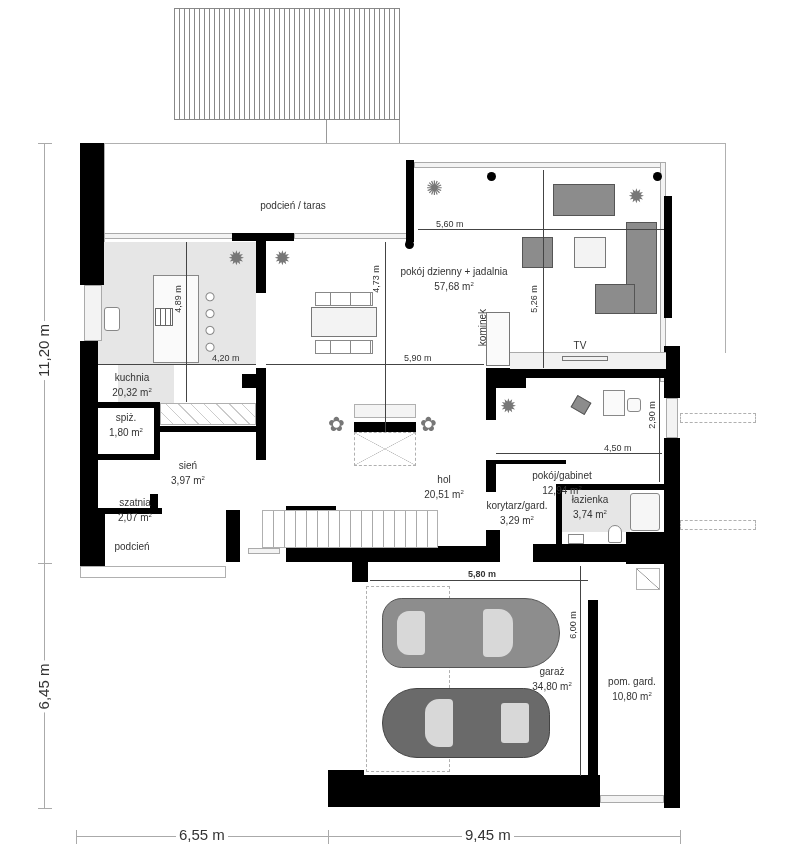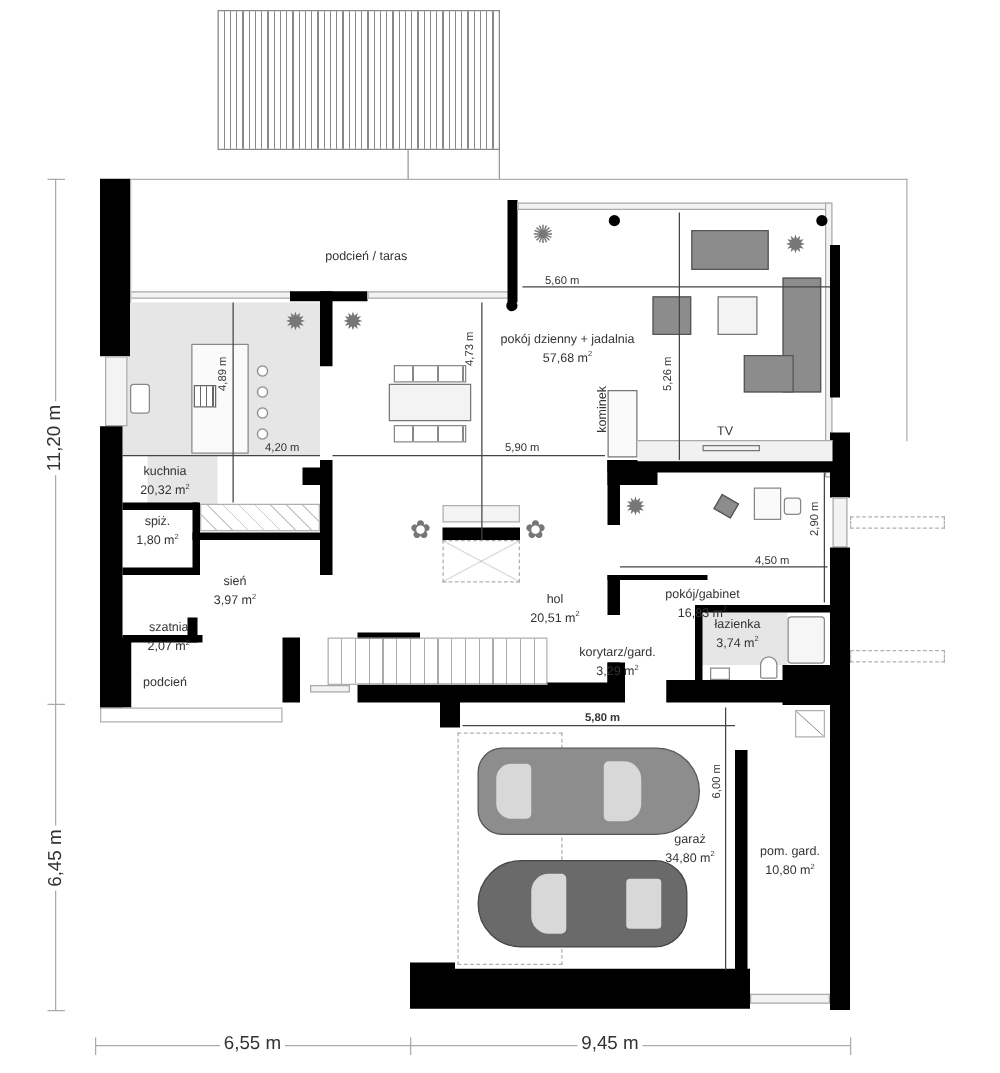--- a/index.html
+++ b/index.html
@@ -178,23 +178,23 @@
 <div class="lbl" style="left:132px;top:372px;"><span>kuchnia</span><br><span>20,32 m</span><sup>2</sup></div>
 
 <div class="lbl" style="left:126px;top:412px;"><span>spiż.</span><br><span>1,80 m</span><sup>2</sup></div>
 
 <div class="lbl" style="left:135px;top:466px;margin-top:31px;"><span>szatnia</span><br><span>2,07 m</span><sup>2</sup></div>
 
 <div class="lbl" style="left:188px;top:460px;"><span>sień</span><br><span>3,97 m</span><sup>2</sup></div>
 
 <div class="lbl" style="left:444px;top:474px;"><span>hol</span><br><span>20,51 m</span><sup>2</sup></div>
 
-<div class="lbl" style="left:562px;top:422px;margin-top:48px;"><span>pokój/gabinet</span><br><span>16,83 m</span><sup>2</sup></div>
-
-<div class="lbl" style="left:494px;top:500px;margin-top:17px;"><span>korytarz/gard.</span><br><span>3,29 m</span><sup>2</sup></div>
+<div class="lbl" style="left:562px;top:422px;margin-top:48px;"><span>pokój/gabinet</span><br><span>12,94 m</span><sup>2</sup></div>
+
+<div class="lbl" style="left:517px;top:500px;"><span>korytarz/gard.</span><br><span>3,29 m</span><sup>2</sup></div>
 
 <div class="lbl" style="left:590px;top:494px;"><span>łazienka</span><br><span>3,74 m</span><sup>2</sup></div>
 
 <div class="lbl" style="left:132px;top:541px;"><span>podcień</span></div>
 
 <div class="lbl" style="left:552px;top:666px;"><span>garaż</span><br><span>34,80 m</span><sup>2</sup></div>
 
 <div class="lbl" style="left:632px;top:676px;"><span>pom. gard.</span><br><span>10,80 m</span><sup>2</sup></div>
 
 <div class="dimv" style="left:464px;top:322px;font-size:10px;">kominek</div>

